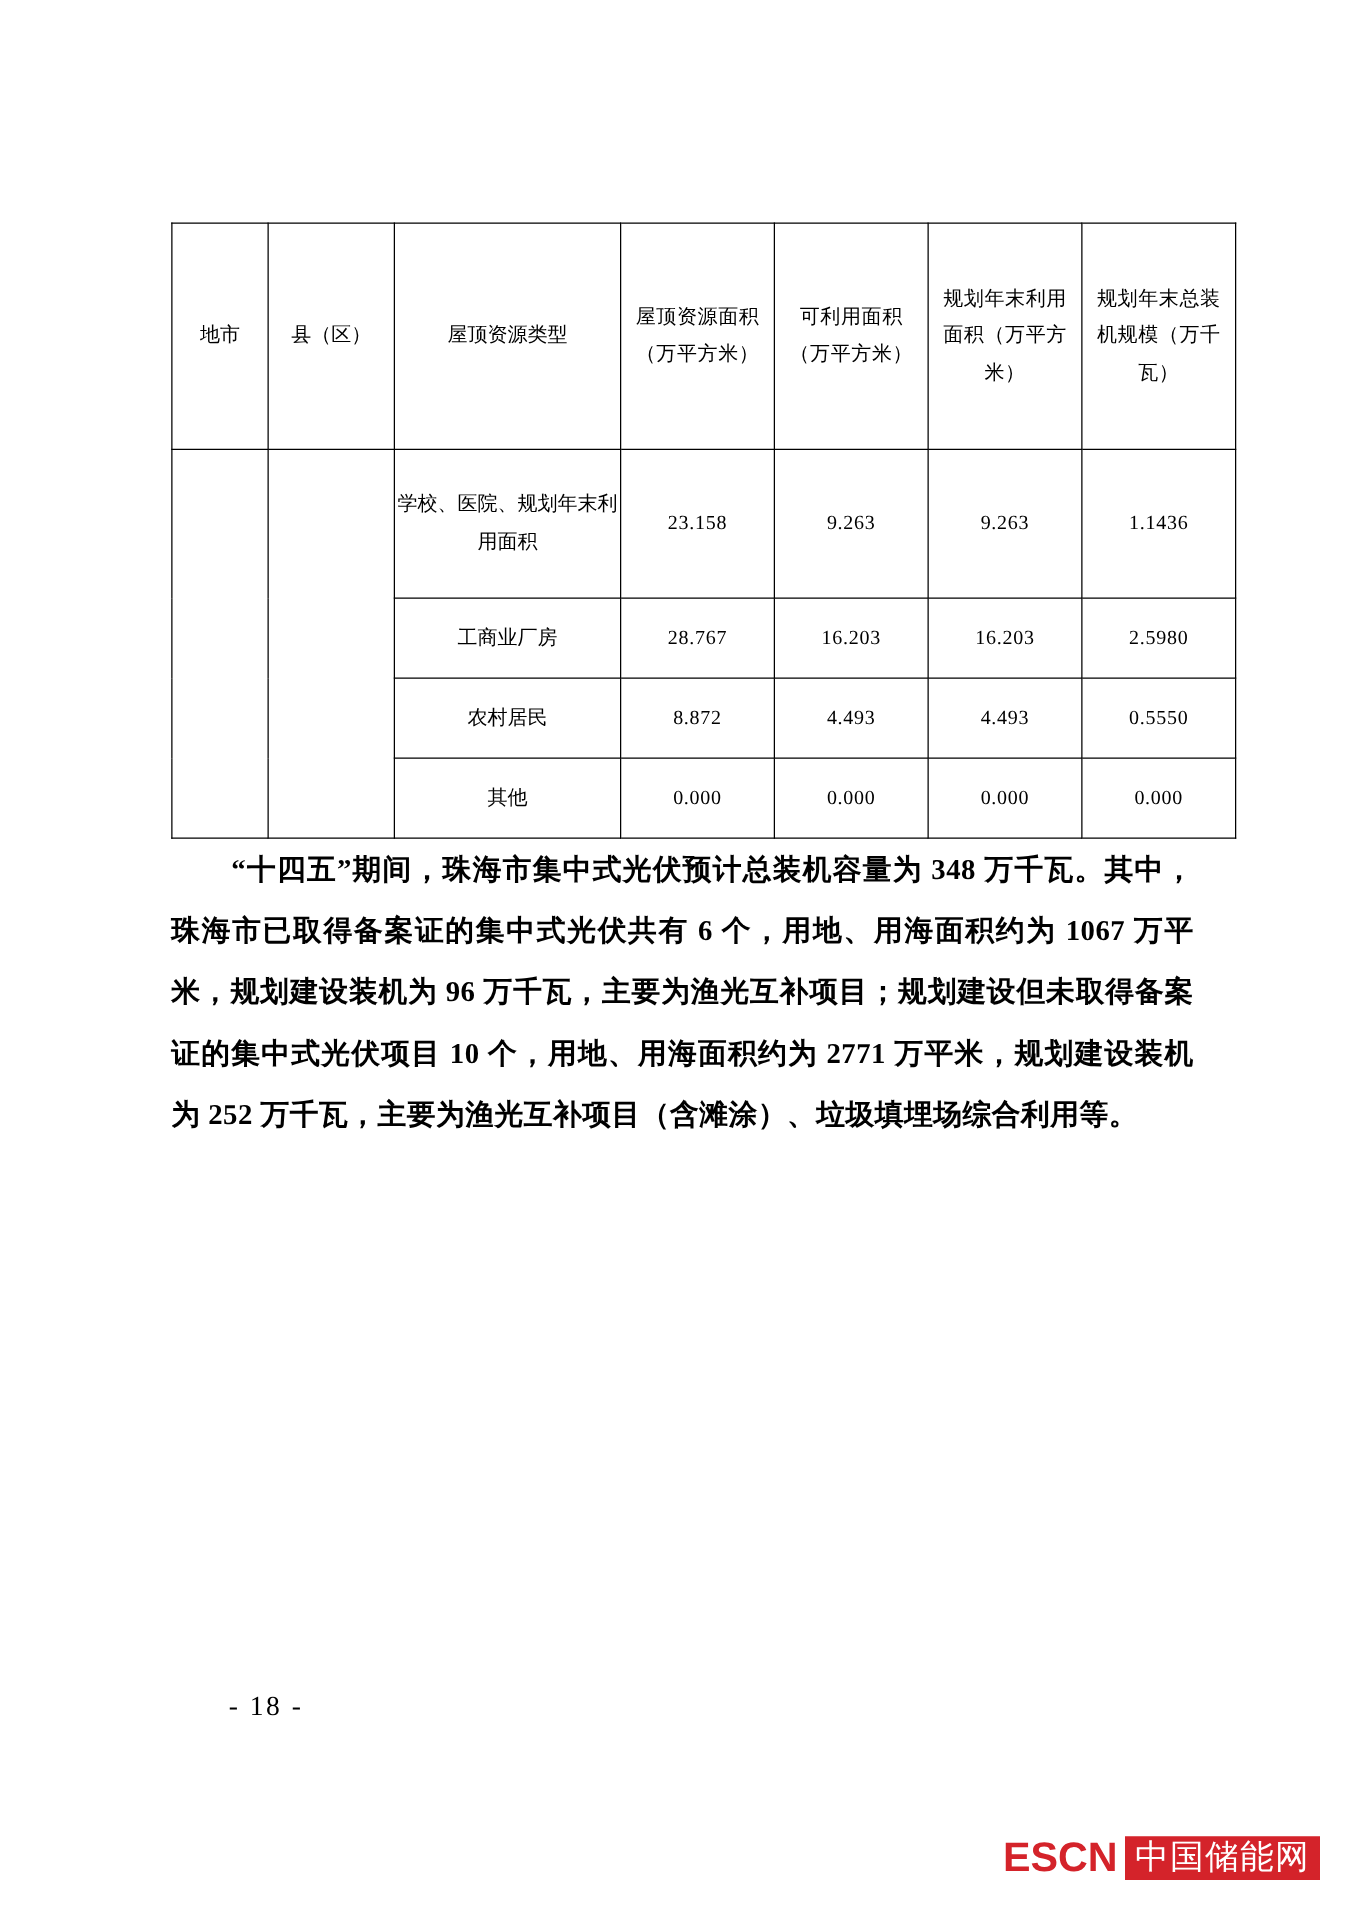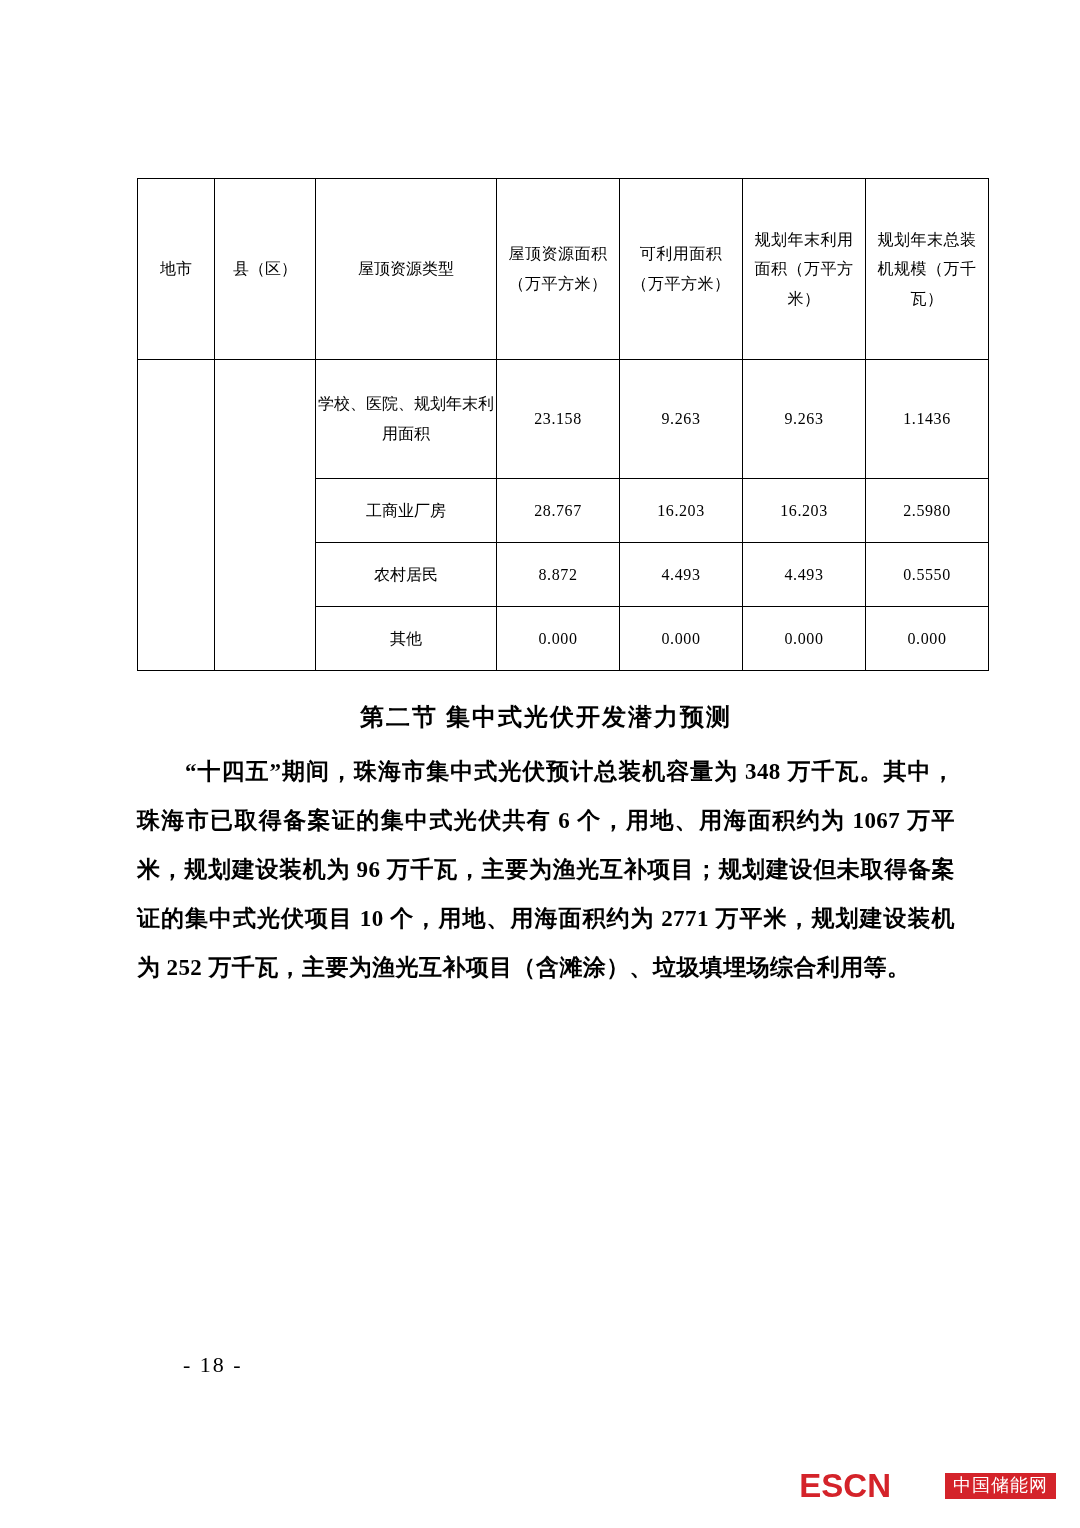--- a/index.html
+++ b/index.html
@@ -107,26 +107,25 @@
     color: #d4232a;
     font-size: 33px;
     font-weight: bold;
     font-family: "Liberation Sans", sans-serif;
     letter-spacing: 0px;
     margin-right: 6px;
   }
   .logo .cn {
     background: #d4232a;
     color: #ffffff;
-    font-size: 18px;
+    font-size: 27px;
     font-family: "Liberation Sans", sans-serif;
     padding: 3px 8px 5px 8px;
     letter-spacing: 1px;
     line-height: 1;
-    margin-left: 48px;
   }
 </style>
 </head>
 <body>
 
 <div class="page">
   <div class="content">
 
     <table class="res-table">
       <tbody>
@@ -177,21 +176,20 @@
         <tr class="r4">
           <td>其他</td>
           <td class="num">0.000</td>
           <td class="num">0.000</td>
           <td class="num">0.000</td>
           <td class="num">0.000</td>
         </tr>
       </tbody>
     </table>
 
-    <div class="section-title">第二节 集中式光伏开发潜力预测</div>
 
     <p class="body">“十四五”期间，珠海市集中式光伏预计总装机容量为 348 万千瓦。其中，珠海市已取得备案证的集中式光伏共有 6 个，用地、用海面积约为 1067 万平米，规划建设装机为 96 万千瓦，主要为渔光互补项目；规划建设但未取得备案证的集中式光伏项目 10 个，用地、用海面积约为 2771 万平米，规划建设装机为 252 万千瓦，主要为渔光互补项目（含滩涂）、垃圾填埋场综合利用等。</p>
 
   </div>
 
   <div class="page-number">- 18 -</div>
 
   <div class="logo">
     <span class="escn">ESCN</span>
     <span class="cn">中国储能网</span>

